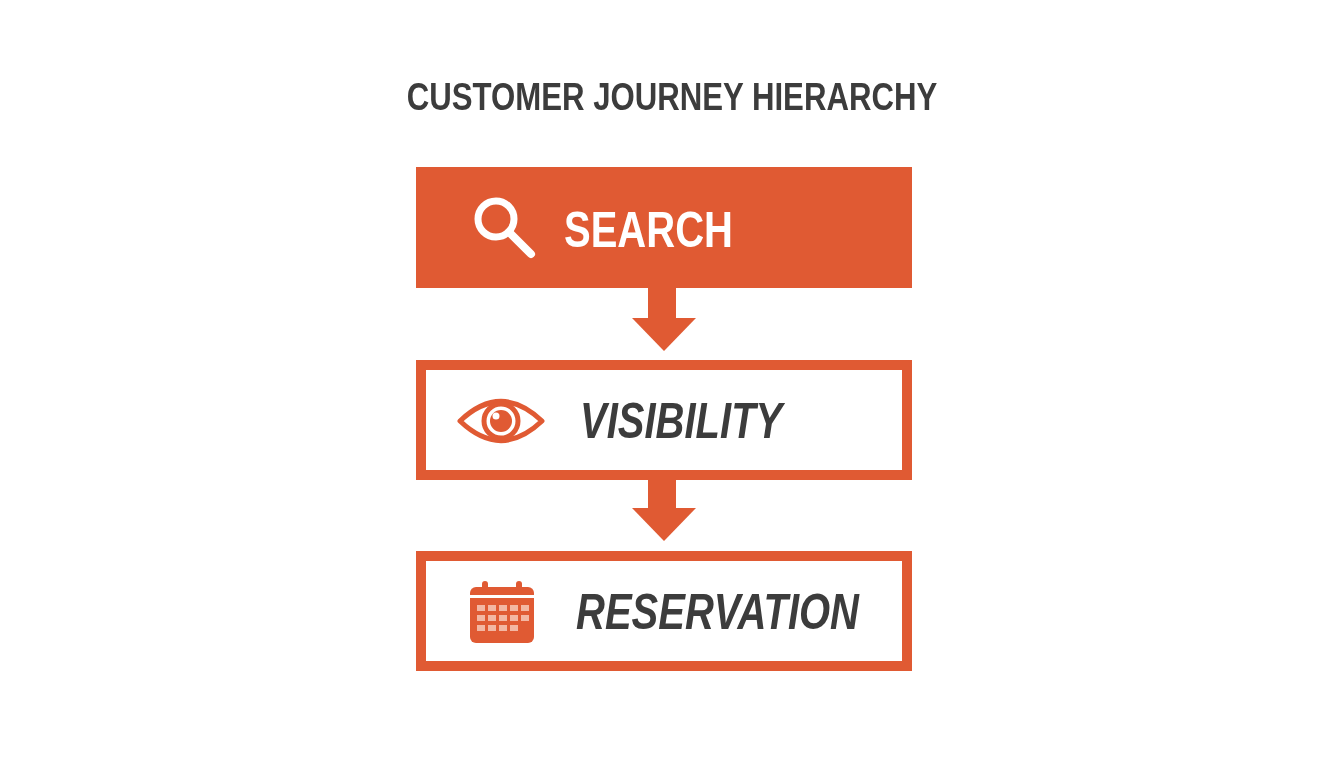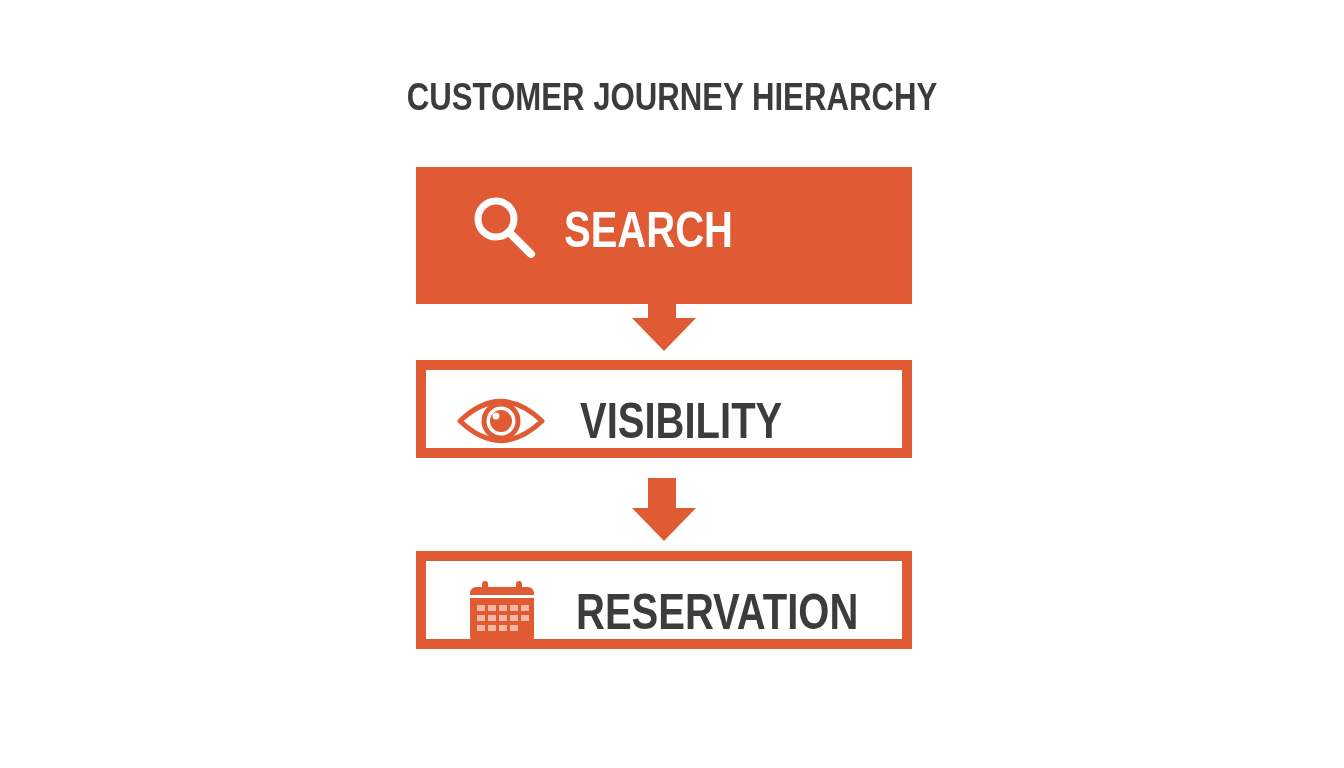--- a/index.html
+++ b/index.html
@@ -2,22 +2,22 @@
 <html><head>
 <meta charset="utf-8">
 <style>
   html, body { margin:0; padding:0; }
   body { width:1344px; height:768px; background:#ffffff; position:relative; overflow:hidden;
          font-family:"Liberation Sans", "DejaVu Sans", sans-serif; }
   .title { position:absolute; left:0; width:1344px; top:76px; text-align:center;
            font-size:38px; font-weight:bold; color:#3c3c3c; letter-spacing:0px;
            transform:scaleX(0.82); transform-origin:672px 0; }
   .box { position:absolute; left:416px; width:496px; box-sizing:border-box; }
-  .box-filled { top:167px; height:137px; background:#e05a33; }
-  .box-outline { background:#ffffff; border:10px solid #e05a33; height:98px; }
+  .box-filled { top:167px; height:121px; background:#e05a33; }
+  .box-outline { background:#ffffff; border:10px solid #e05a33; height:120px;font-style:italic; }
   .box-vis { top:360px; }
   .box-res { top:551px;text-align:right; }
   .label { position:absolute; font-weight:bold; font-size:50px; white-space:nowrap;
            transform:scaleX(0.8); transform-origin:0 50%; }
   .lbl-search { left:148px; top:34px; color:#ffffff; }
   .lbl-vis { left:154px; top:22px; color:#3c3c3c; }
   .lbl-res { left:150px; top:22px; color:#3c3c3c; }
   .icon { position:absolute; }
   .arrow { position:absolute; left:632px; width:64px; }
   .arrow svg { display:block; }

